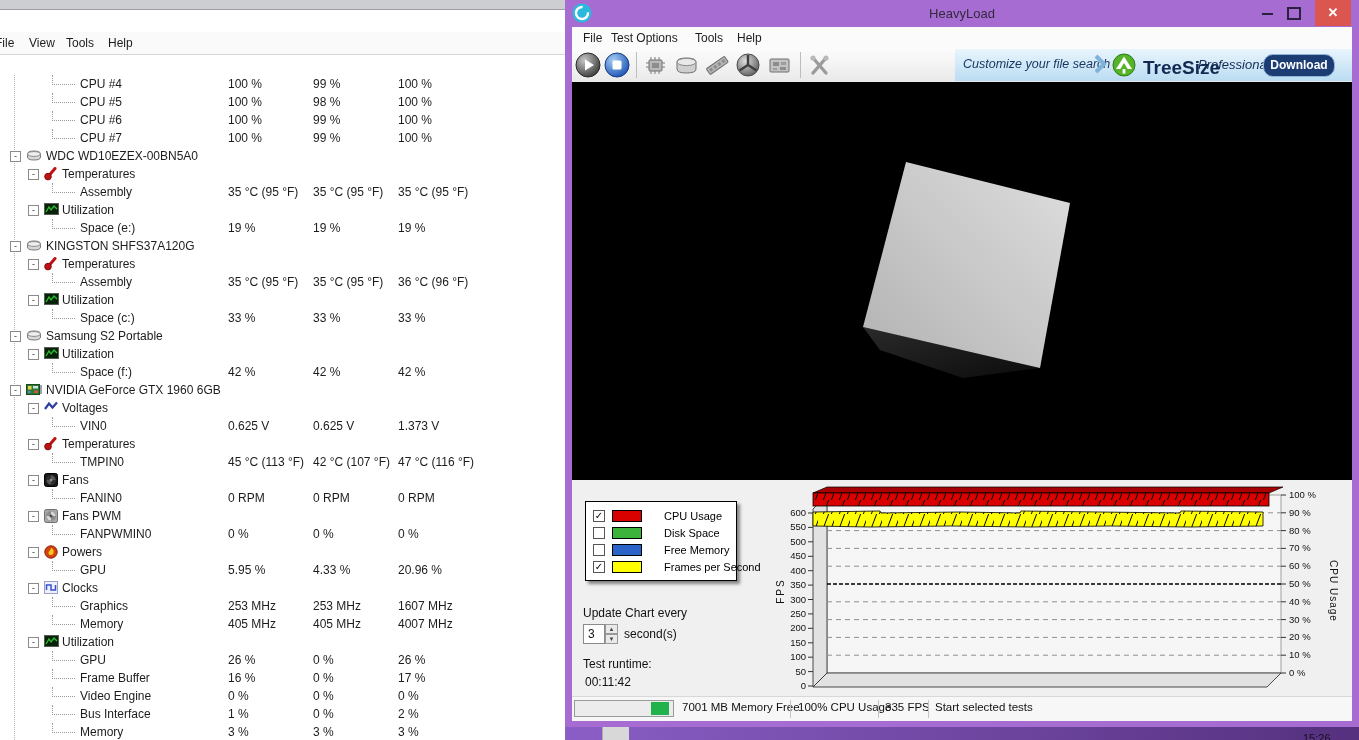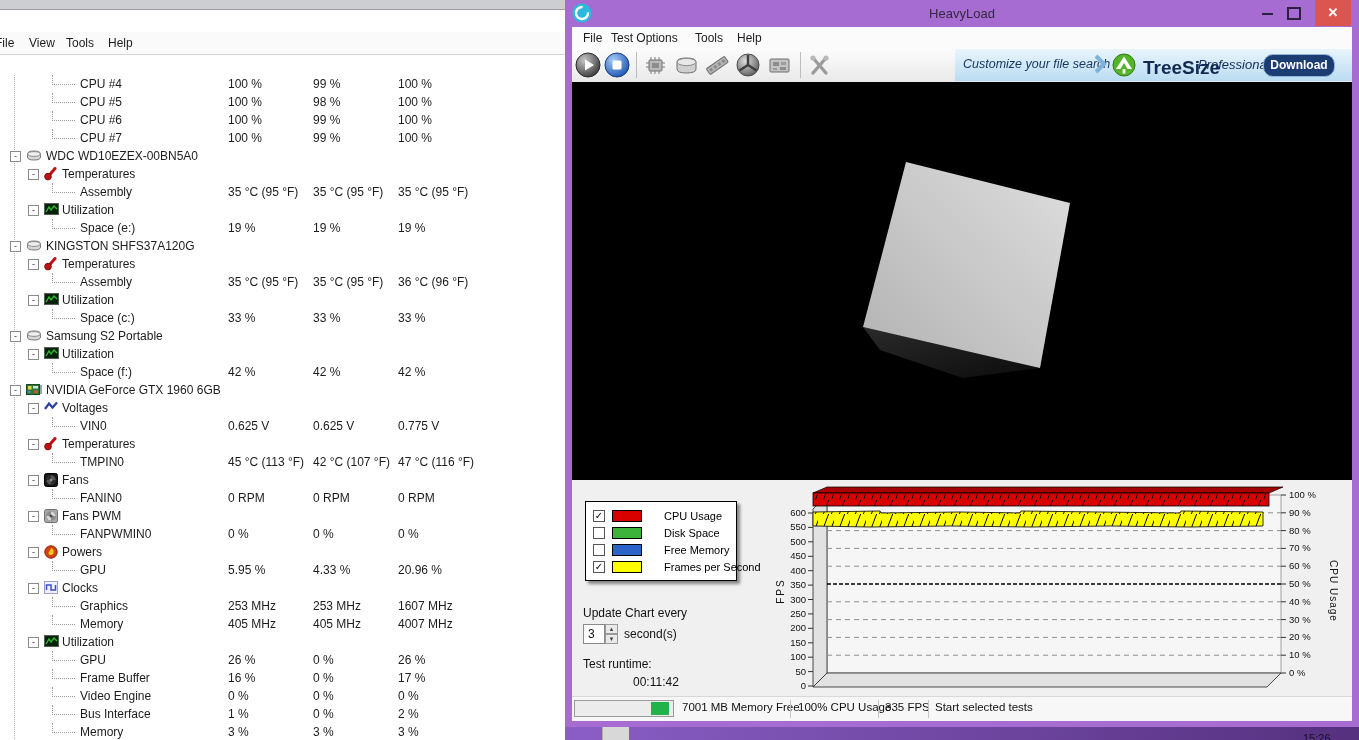--- a/index.html
+++ b/index.html
@@ -57,21 +57,21 @@
   .lg-sw{position:absolute;left:26px;top:2px;width:30px;height:12px;border:1px solid #000;box-sizing:border-box;}
   .lg-lb{position:absolute;left:78px;top:2px;font-size:11px;color:#000;white-space:nowrap;}
   #upd-label{left:11px;top:126px;font-size:12px;color:#111;}
   #spinbox{left:11px;top:144px;width:22px;height:20px;background:#fff;border:1px solid #8a8a8a;
     font-size:12px;color:#111;text-align:left;padding-left:4px;line-height:19px;box-sizing:border-box;}
   #spinner{left:33px;top:144px;width:13px;height:20px;}
   .spin-b{position:absolute;left:0;width:13px;height:10px;background:#e9e9e9;border:1px solid #999;
     box-sizing:border-box;font:6px/8px "Liberation Sans",sans-serif;text-align:center;color:#444;}
   #spin-unit{left:52px;top:147px;font-size:12px;color:#111;}
   #runtime-label{left:11px;top:177px;font-size:12px;color:#111;}
-  #runtime-value{left:13px;top:195px;font-size:12px;color:#111;margin-left:48px;}
+  #runtime-value{left:13px;top:195px;font-size:12px;color:#111;}
   #chart{left:198px;top:6px;width:575px;height:208px;}
   #hl-status{left:0;top:669px;width:780px;height:24px;background:#f7f7f7;border-top:1px solid #d8d8d8;}
   #prog-track{left:2px;top:3px;width:100px;height:17px;background:#ececec;border:1px solid #9a9a9a;box-sizing:border-box;}
   #prog-chunk{left:76px;top:1px;width:18px;height:13px;background:#21b24b;}
   .st-div{position:absolute;top:3px;width:1px;height:18px;background:#c4c4c4;}
   .st-txt{position:absolute;top:4px;font-size:11.5px;color:#111;white-space:nowrap;}
   
   #taskbar{left:565px;top:727px;width:794px;height:26px;background:linear-gradient(90deg,#8a5ec6,#55307e);overflow:hidden;}
   #tb-frag{position:absolute;left:37px;top:0;width:26px;height:13px;background:#d8d8d8;border-left:1px solid #aaa;}
   #tb-time{position:absolute;left:738px;top:5px;font-size:11px;color:#14101c;}
@@ -235,21 +235,21 @@
         <span class="ticon" style="left:44px"><svg width="15" height="11" viewBox="0 0 15 11">
             <polyline points="1,8 5,2.5 8.5,6.5 13,1.5" fill="none" stroke="#2b3f9e" stroke-width="2.2"></polyline>
           </svg></span>
         <span class="nm" style="left:62px">Voltages</span>
       </div>
       <div class="hm-row" style="top: 342px;">
         <i class="twig"></i>
         <span class="nm" style="left:80px">VIN0</span>
         <span class="v" style="left:228px">0.625 V</span>
         <span class="v" style="left:313px">0.625 V</span>
-        <span class="v" style="left:398px">0.775 V</span>
+        <span class="v" style="left:398px">1.373 V</span>
       </div>
       <div class="hm-row" style="top: 360px;">
         <i class="ebox" style="left:28px">-</i>
         <span class="ticon" style="left:44px"><svg width="14" height="14" viewBox="0 0 14 14">
             <line x1="5" y1="8.5" x2="11" y2="1.5" stroke="#fff" stroke-width="5"></line>
             <line x1="5" y1="8.5" x2="11" y2="1.5" stroke="#c11212" stroke-width="3" stroke-linecap="round"></line>
             <circle cx="4" cy="9.6" r="3.3" fill="#c11212" stroke="#7c0d0d"></circle>
           </svg></span>
         <span class="nm" style="left:62px">Temperatures</span>
       </div>

